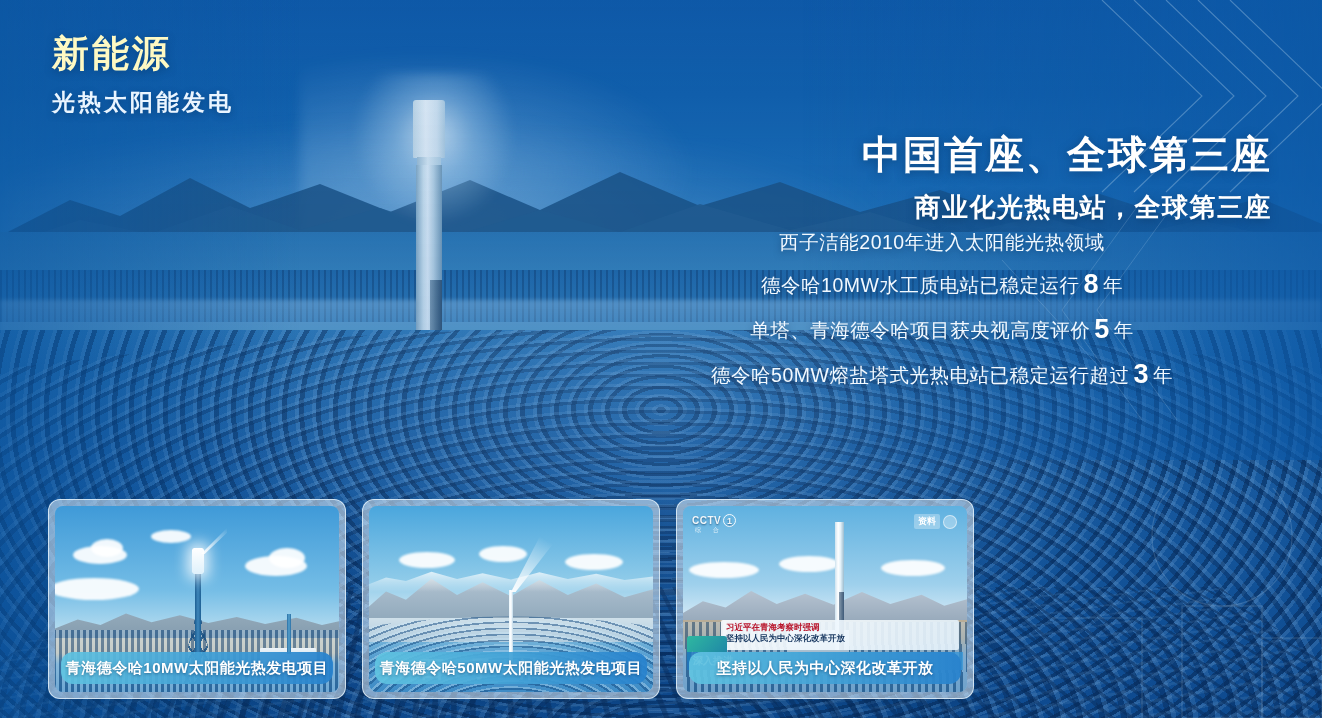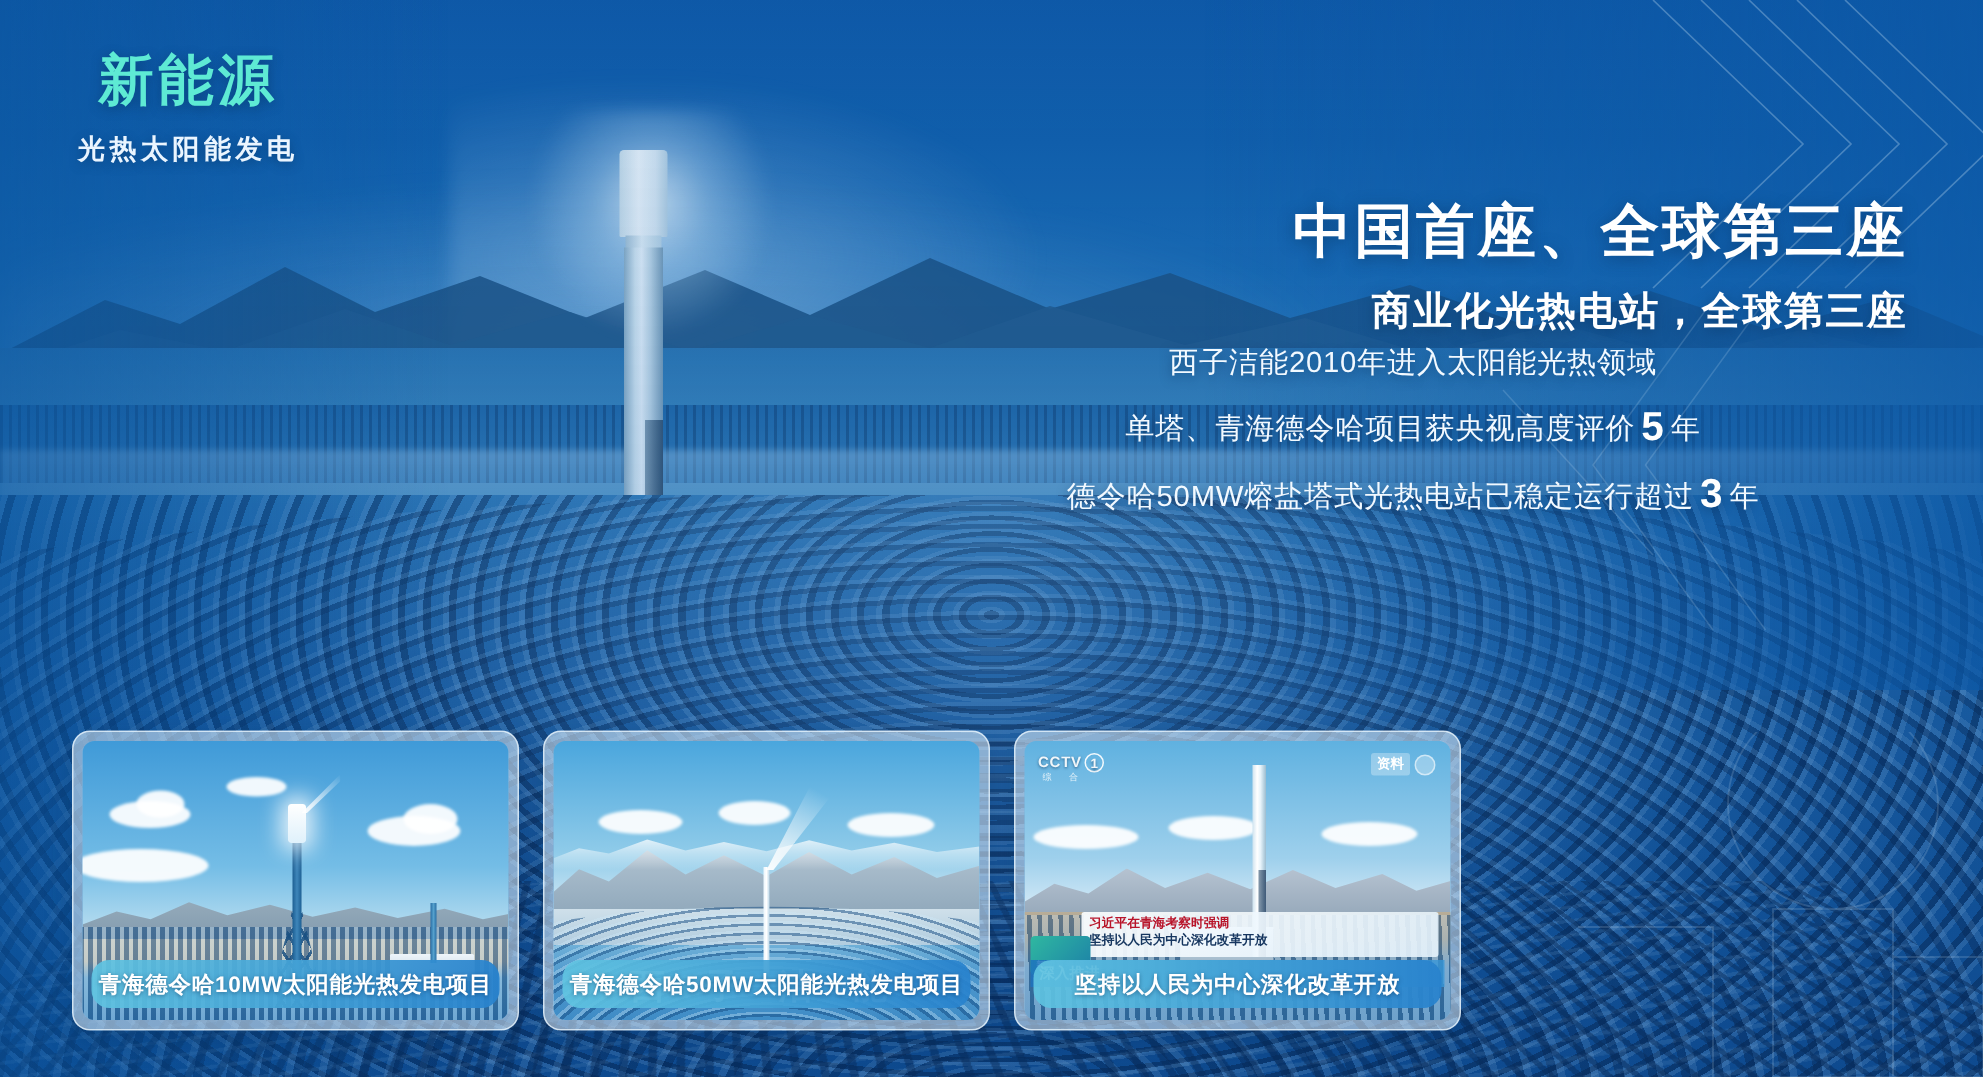--- a/index.html
+++ b/index.html
@@ -139,25 +139,25 @@
   .bld.d{ background:linear-gradient(180deg,#bcd6e7,#7fa6c1); }
 
   
   .decor-tr{ position:absolute; right:0; top:0; width:230px; height:200px; opacity:.40; }
   .decor-br{ position:absolute; right:0; bottom:0; width:300px; height:230px; opacity:.22; }
   .decor-mid{ position:absolute; right:120px; top:200px; width:260px; height:240px; opacity:.22; }
 
   
   .title-block{ position:absolute; left:52px; top:34px; }
   .title-main{
-    font-size:37px; font-weight:bold; color:#5eead4; letter-spacing:3px;
-    line-height:1.1; text-shadow:0 2px 8px rgba(3,40,80,.45);text-align:center;
+    font-size:37px; font-weight:bold; color:#fef9c3; letter-spacing:3px;
+    line-height:1.1; text-shadow:0 2px 8px rgba(3,40,80,.45);
   }
   .title-sub{
-    margin-top:12px; font-size:18px; font-weight:bold; color:#eaf5ff;
+    margin-top:12px; font-size:23px; font-weight:bold; color:#eaf5ff;
     letter-spacing:3px; text-shadow:0 2px 7px rgba(3,40,80,.45);
   }
 
   
   .head-block{ position:absolute; right:50px; top:132px; text-align:right; width:640px; }
   .head-1{
     font-size:39px; font-weight:bold; color:#ffffff; letter-spacing:2px;
     line-height:1.18; text-shadow:0 2px 10px rgba(3,40,80,.5);
   }
   .head-2{
@@ -174,21 +174,21 @@
     white-space:nowrap;
   }
   .bline .num{
     font-size:27px; font-weight:bold; color:#ffffff; padding:0 4px;
     vertical-align:-1px;
   }
 
   
   .cards{ position:absolute; left:48px; top:487px; width:926px; height:200px; }
   .card{
-    position:absolute; top:0; width:298px; height:200px;
+    position:absolute; top:12px; width:298px; height:200px;
     border-radius:12px;
     background:rgba(226,240,250,.55);
     border:1px solid rgba(235,247,255,.75);
     padding:6px;
     box-shadow:0 6px 18px rgba(5,45,90,.30);
   }
   .card:nth-child(1){ left:0; }
   .card:nth-child(2){ left:314px; }
   .card:nth-child(3){ left:628px; }
   .photo{
@@ -384,20 +384,23 @@
   <div class="head-block">
     <div class="head-1">中国首座、全球第三座</div>
     <div class="head-2">商业化光热电站，全球第三座</div>
   </div>
 
   <div class="bullets">
     <div class="bline">
       <span>西子洁能2010年进入太阳能光热领域</span>
     </div>
     <div class="bline">
+      <span>德令哈10MW水工质电站已稳定运行</span><span class="num">8</span><span>年</span>
+    </div>
+    <div class="bline">
       <span>单塔、青海德令哈项目获央视高度评价</span><span class="num">5</span><span>年</span>
     </div>
     <div class="bline">
       <span>德令哈50MW熔盐塔式光热电站已稳定运行超过</span><span class="num">3</span><span>年</span>
     </div>
   </div>
 
   <div class="cards">
 
     <div class="card">

